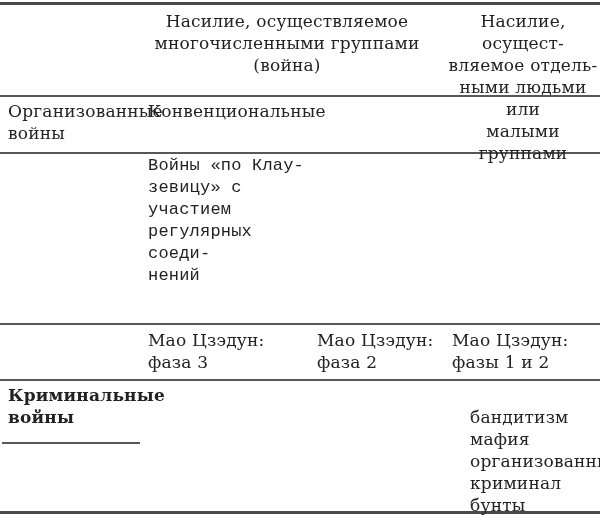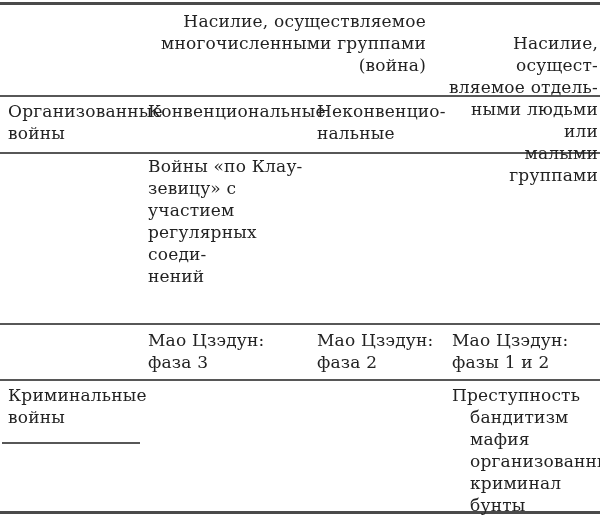--- a/index.html
+++ b/index.html
@@ -16,55 +16,55 @@
     font-size: 17px;
     line-height: 22px;
     color: #222222;
     letter-spacing: 0.2px;
     overflow: hidden;
   }
   .cell {
     position: absolute;
     white-space: pre-line;
   }
-  .center { text-align: right; }
+  .center { text-align: center; }
   .rule {
     position: absolute;
     background: #575757;
   }
   
   .rule-top      { left: 0;   top: 2px;   width: 600px; height: 3px;   background: #4a4a4a; }
   .rule-hdr      { left: 0;   top: 95px;  width: 600px; height: 2px; }
   .rule-cat      { left: 0;   top: 152px; width: 600px; height: 2px; }
   .rule-mao-top  { left: 0;   top: 323px; width: 600px; height: 2px; }
   .rule-mao-bot  { left: 0;   top: 379px; width: 600px; height: 2px; }
   .rule-col1     { left: 2px; top: 442px; width: 138px; height: 1.5px; }
   .rule-bottom   { left: 0;   top: 511px; width: 600px; height: 2.5px; background: #4a4a4a; }
 
   
   .hdr-mass        { left: 148px; top: 10px;  width: 278px; }
-  .hdr-individual  { left: 448px; top: 10px;  width: 150px; margin-top: 22px; }
+  .hdr-individual  { left: 448px; top: 10px;  width: 150px; }
 
   
   .cat-col1 { left: 8px;   top: 100px; width: 138px; }
   .cat-col2 { left: 148px; top: 100px; width: 165px; }
   .cat-col3 { left: 317px; top: 100px; width: 130px; }
   .cat-col4 { left: 452px; top: 100px; width: 145px; }
 
   
-  .ex-col2 { left: 148px; top: 155px; width: 165px; }
+  .ex-col2 { left: 148px; top: 155px; width: 165px; font-family: Liberation Mono, monospace; }
   .ex-col3 { left: 317px; top: 155px; width: 135px; }
 
   
   .mao-col2 { left: 148px; top: 329px; width: 160px; }
   .mao-col3 { left: 317px; top: 329px; width: 130px; }
   .mao-col4 { left: 452px; top: 329px; width: 145px; }
 
   
-  .crim-col1  { left: 8px;   top: 384px; width: 138px; }
+  .crim-col1  { left: 8px;   top: 384px; width: 138px; font-weight: bold; }
   .crim-mid   { left: 148px; top: 384px; width: 290px; }
   .crim-head  { left: 452px; top: 384px; width: 145px; }
   .crim-items { left: 470px; top: 406px; width: 130px; }
 </style>
 </head>
 <body>
 
 <div class="page">
 
   <div class="rule rule-top"></div>
@@ -78,37 +78,34 @@
   <div class="cell center hdr-mass">Насилие, осуществляемое
 многочисленными группами (война)</div>
   <div class="cell center hdr-individual">Насилие, осущест-
 вляемое отдель-
 ными людьми или
 малыми группами</div>
 
   <div class="cell cat-col1">Организованные
 войны</div>
   <div class="cell cat-col2">Конвенциональные</div>
-  <div class="cell cat-col3">Неконвенцио-
-нальные</div>
 
   <div class="cell ex-col2">Войны «по Клау-
 зевицу» с участием
 регулярных соеди-
 нений</div>
 
   <div class="cell mao-col2">Мао Цзэдун:
 фаза 3</div>
   <div class="cell mao-col3">Мао Цзэдун:
 фаза 2</div>
   <div class="cell mao-col4">Мао Цзэдун:
 фазы 1 и 2</div>
 
   <div class="cell crim-col1">Криминальные
 войны</div>
-  <div class="cell crim-head">Преступность</div>
   <div class="cell crim-items">бандитизм
 мафия
 организованный
 криминал
 бунты</div>
 
 </div>
 
 </body></html>

